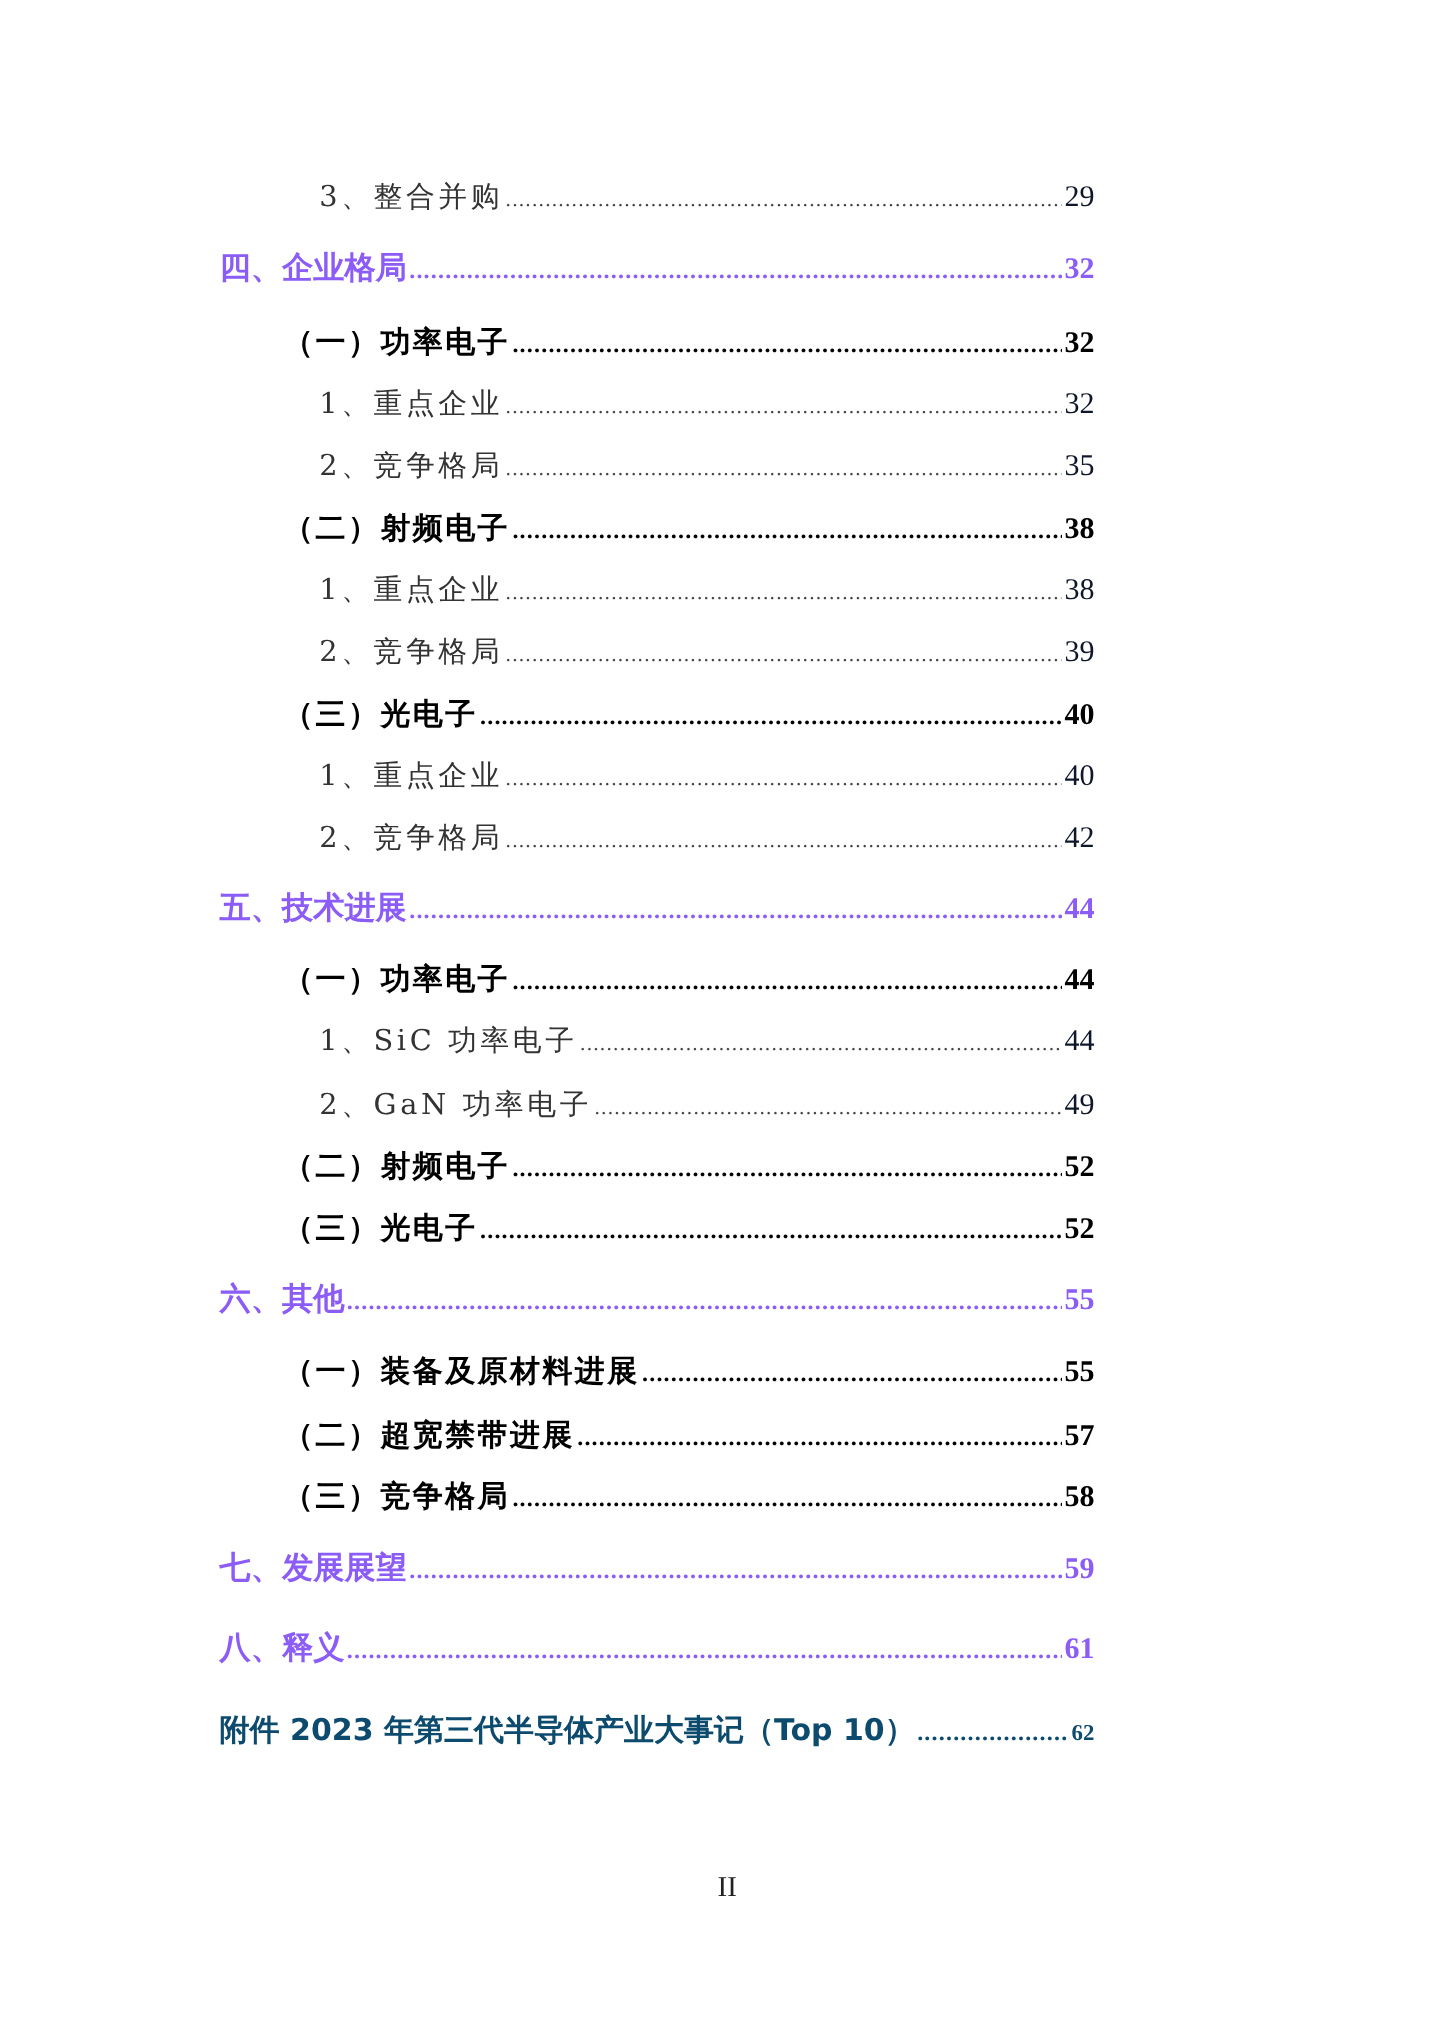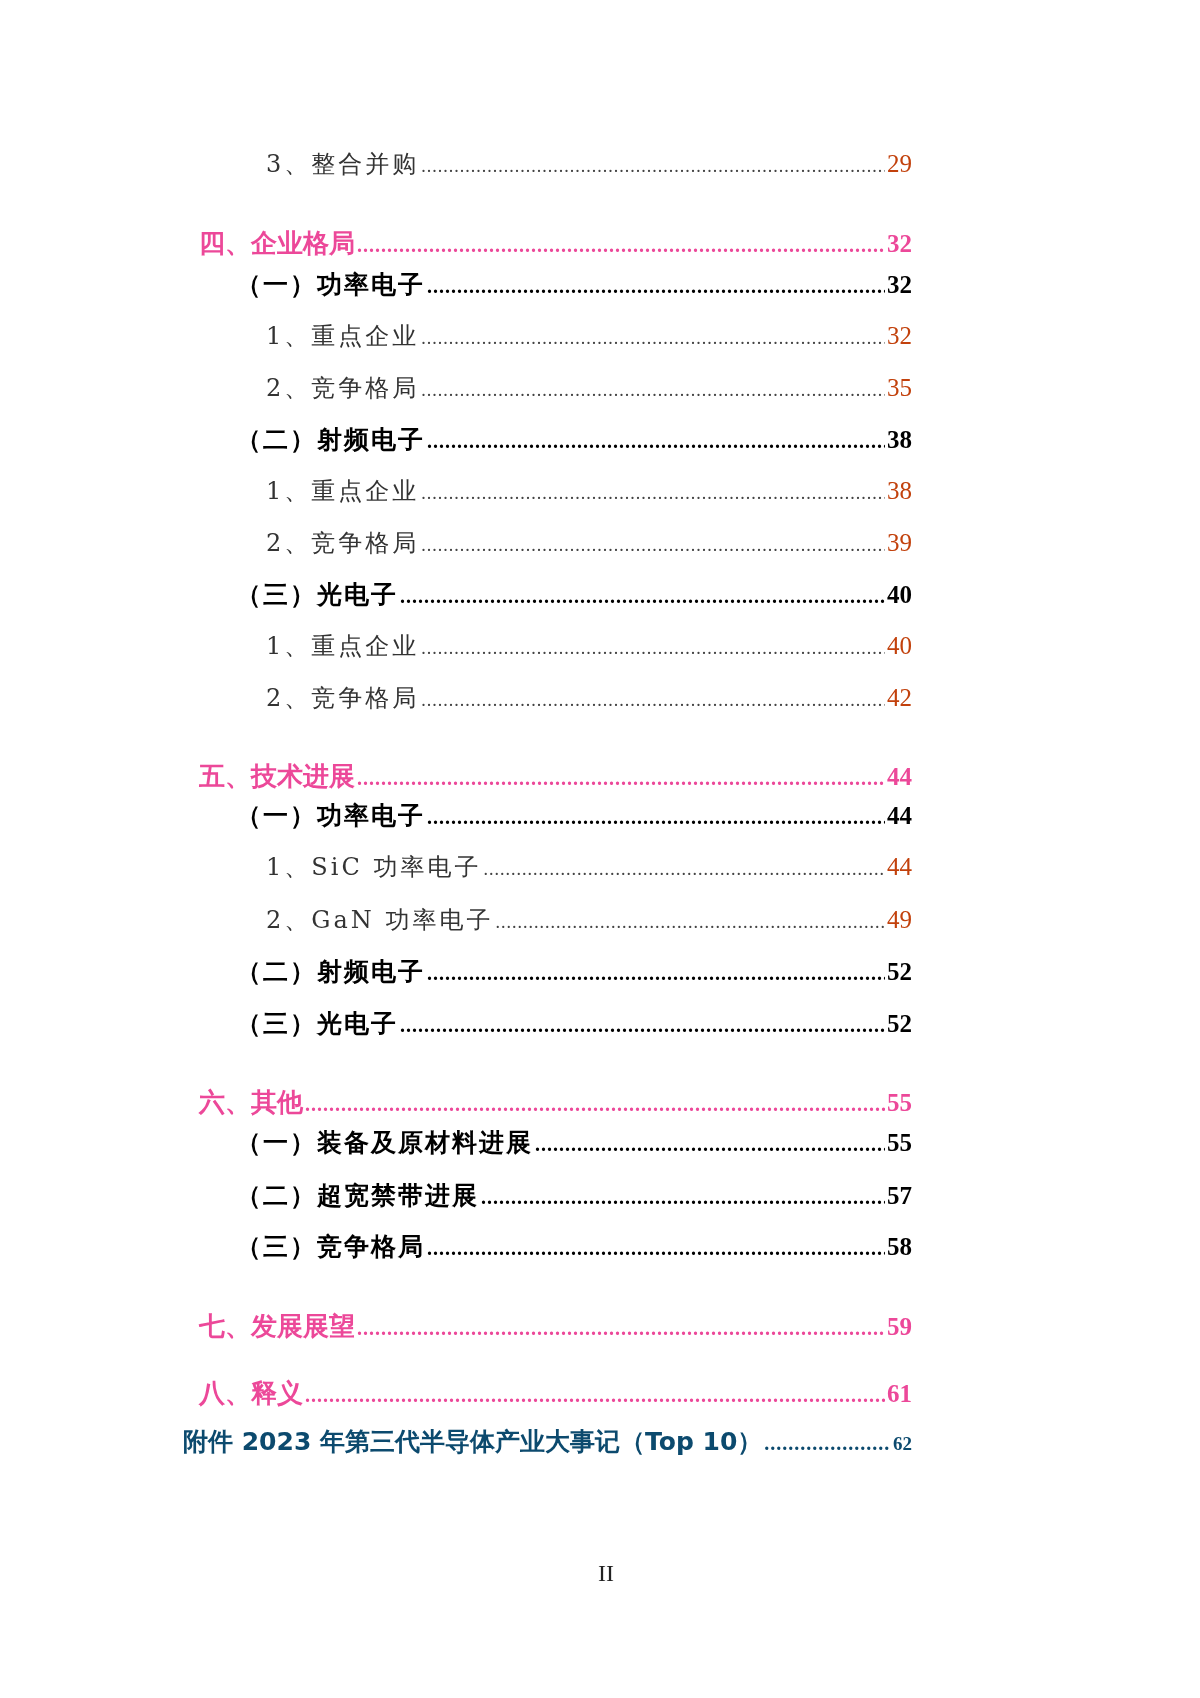--- a/index.html
+++ b/index.html
@@ -4,28 +4,28 @@
 <style>
   html, body { margin: 0; padding: 0; background: #ffffff; }
   body { width: 1200px; height: 1698px; position: relative; overflow: hidden;
          font-family: "DejaVu Serif", "Liberation Serif", serif; color: #111; }
   .toc { position: absolute; left: 0; top: 0; width: 1092px; height: 1698px; }
   .row { position: absolute; display: flex; align-items: baseline; right: 180px; white-space: nowrap; }
   .row .label { flex: 0 0 auto; }
   .row .leader { flex: 1 1 auto; overflow: hidden; margin: 0 2px; letter-spacing: 1px; }
   .row .leader::before { content: "...................................................................................................................................................................................................................................................................................................."; }
   .row .page { flex: 0 0 auto; font-family: "Liberation Serif", serif; }
-  .lvl1 { left: 199px; font-family: "DejaVu Sans", sans-serif; font-weight: bold; font-size: 26px; color: #ec4899; margin-top: 20px; }
+  .lvl1 { left: 183px; font-family: "DejaVu Sans", sans-serif; font-weight: bold; font-size: 26px; color: #8b5cf6; }
   .lvl1 .page { font-weight: bold; font-size: 25px; }
   .lvl1 .leader { font-family: "Liberation Serif", serif; font-weight: bold; font-size: 20px; }
   .lvl2 { left: 236px; font-family: "DejaVu Serif", serif; font-weight: bold; font-size: 25px; color: #000; letter-spacing: 2px; }
   .lvl2 .page { font-weight: bold; font-size: 25px; letter-spacing: 0; }
   .lvl2 .leader { font-family: "Liberation Serif", serif; font-weight: bold; font-size: 20px; letter-spacing: 1px; }
   .lvl3 { left: 266px; font-family: "DejaVu Serif", serif; font-size: 24px; color: #333; letter-spacing: 3px; }
-  .lvl3 .page { font-size: 25px; color: #c2410c; letter-spacing: 0; }
+  .lvl3 .page { font-size: 25px; color: #0f172a; letter-spacing: 0; }
   .lvl3 .leader { font-family: "Liberation Serif", serif; font-size: 18px; color: #444; letter-spacing: 1px; }
   .annex { left: 183px; font-family: "DejaVu Sans", sans-serif; font-weight: bold; font-size: 25px; color: #0c4a6e; }
   .annex .page { font-weight: bold; font-size: 19px; }
   .annex .leader { font-family: "Liberation Serif", serif; font-weight: bold; font-size: 20px; }
   .footer { position: absolute; top: 1560px; left: 6px; width: 1200px; text-align: center;
             font-family: "Liberation Serif", serif; font-size: 24px; color: #222; }
 </style>
 </head>
 <body>
 

